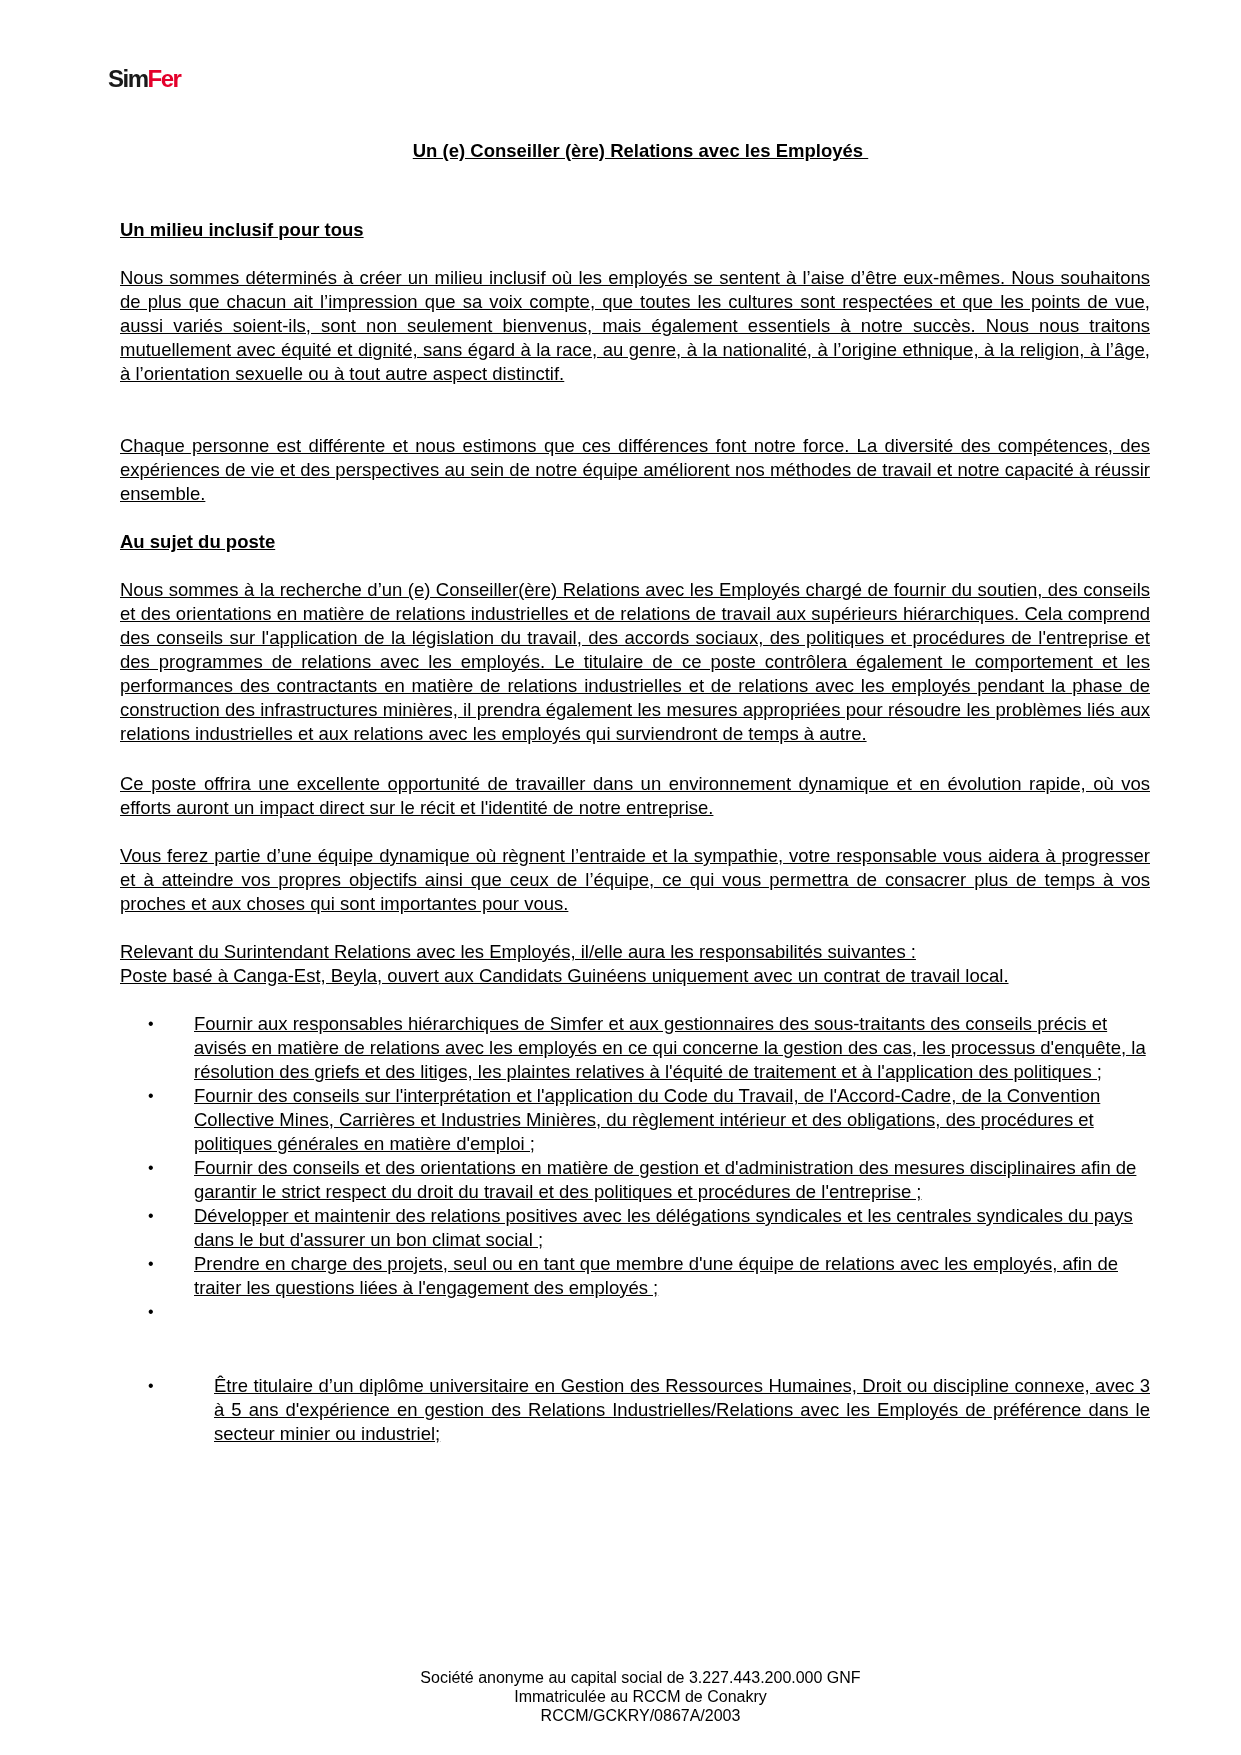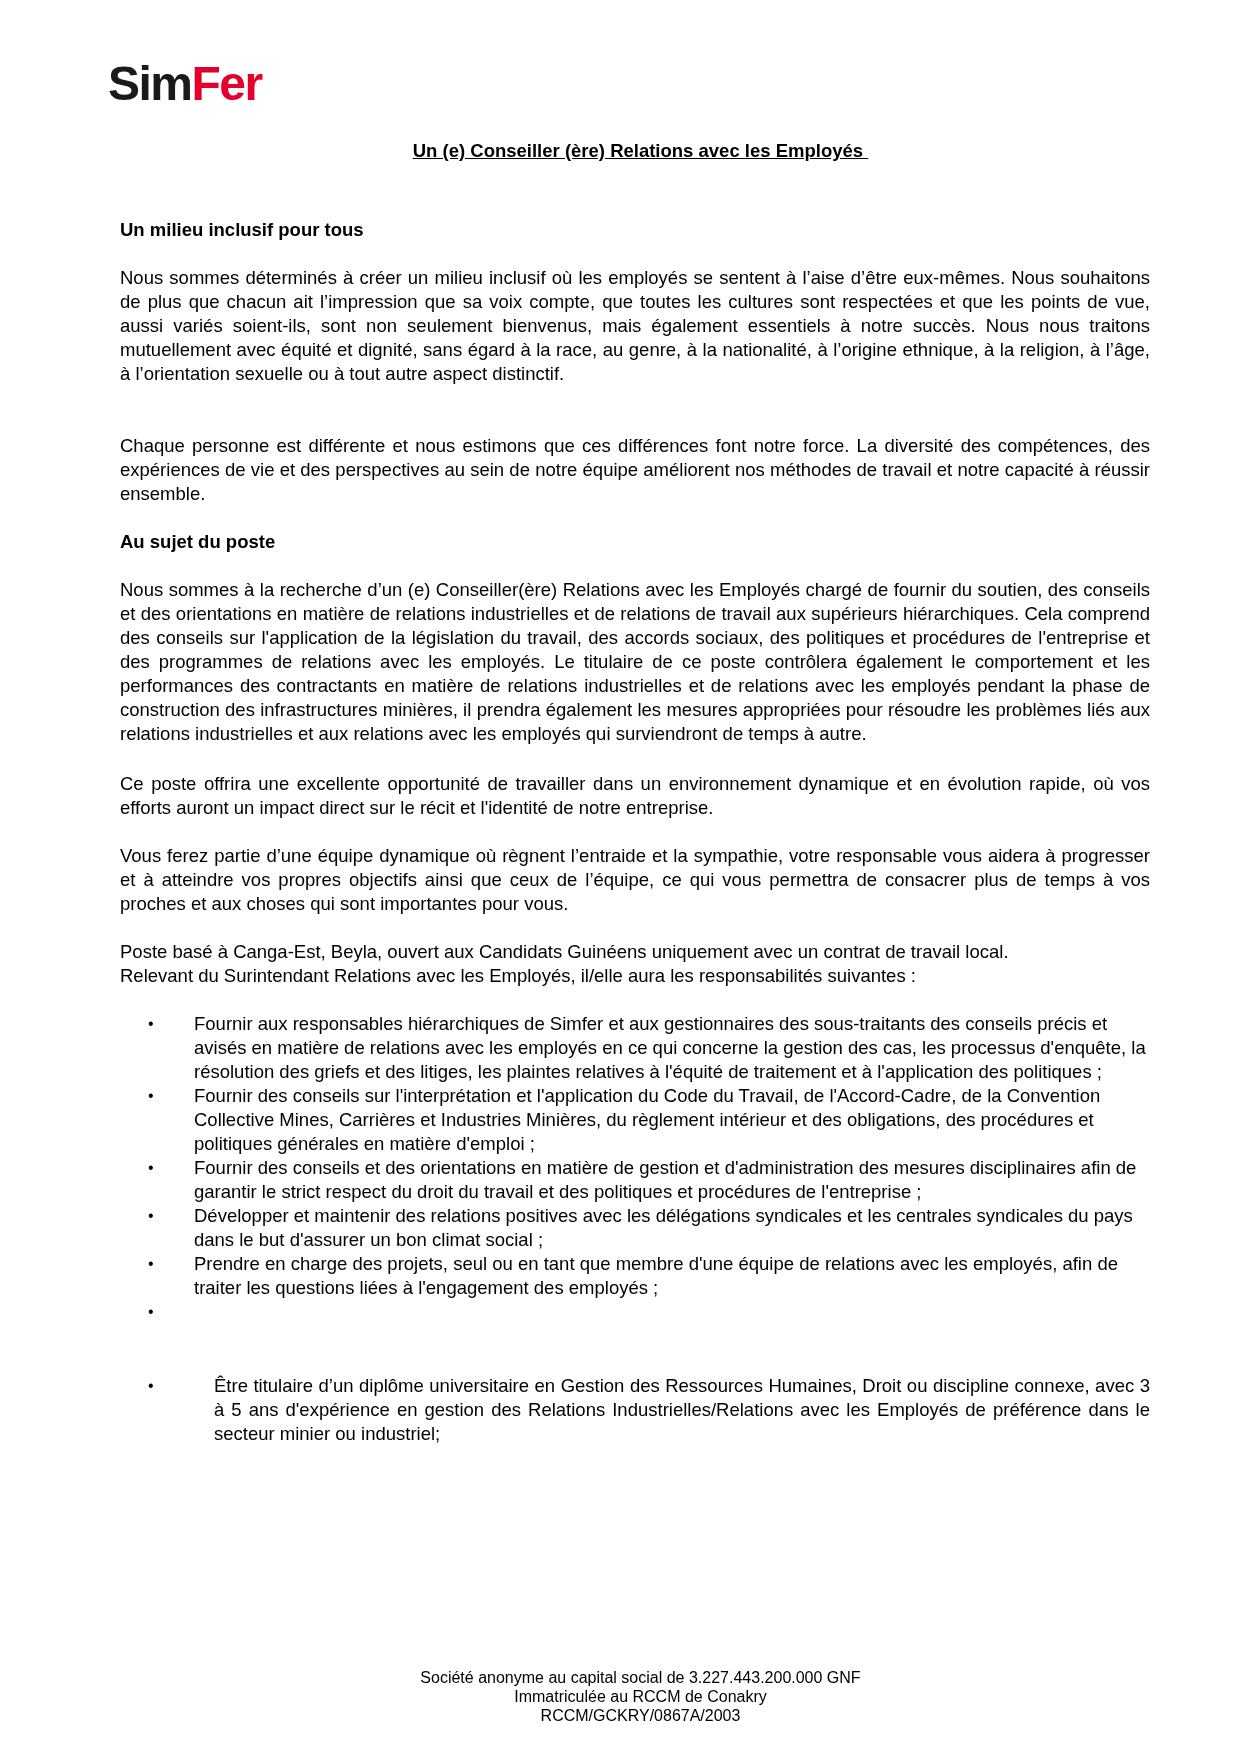--- a/index.html
+++ b/index.html
@@ -11,24 +11,24 @@
       width: 1241px;
       height: 1755px;
       position: relative;
       overflow: hidden;
       font-family: "Liberation Sans", sans-serif;
       color: #000000;
     }
     .logo {
       position: absolute;
       left: 108px;
-      top: 60px;
+      top: 67px;
       font-family: "Liberation Sans", sans-serif;
       font-weight: bold;
-      font-size: 48px;
+      font-size: 24px;
       letter-spacing: -1.5px;
       line-height: 1;
       text-align: center;
     }
     .logo .sim { color: #1a1a1a; }
     .logo .fer { color: #e4002b; }
 
     .title {
       position: absolute;
       left: 0;
@@ -41,20 +41,21 @@
       white-space: pre;
     }
 
     .content {
       position: absolute;
       left: 120px;
       top: 218px;
       width: 1030px;
       font-size: 18.5px;
       line-height: 24px;
+      text-decoration: underline;
     }
     .content h2 {
       font-size: 18.5px;
       font-weight: bold;
       margin: 0;
       line-height: 24px;
     }
     .content p {
       margin: 0;
       text-align: justify;
@@ -112,22 +113,22 @@
   <div class="gap-para"></div>
 
   <h2>Au sujet du poste</h2>
   <div class="gap-sec"></div>
   <p>Nous sommes à la recherche d’un (e) Conseiller(ère) Relations avec les Employés chargé de fournir du soutien, des conseils et des orientations en matière de relations industrielles et de relations de travail aux supérieurs hiérarchiques. Cela comprend des conseils sur l'application de la législation du travail, des accords sociaux, des politiques et procédures de l'entreprise et des programmes de relations avec les employés. Le titulaire de ce poste contrôlera également le comportement et les performances des contractants en matière de relations industrielles et de relations avec les employés pendant la phase de construction des infrastructures minières, il prendra également les mesures appropriées pour résoudre les problèmes liés aux relations industrielles et aux relations avec les employés qui surviendront de temps à autre.</p>
   <div class="gap-small"></div>
   <p>Ce poste offrira une excellente opportunité de travailler dans un environnement dynamique et en évolution rapide, où vos efforts auront un impact direct sur le récit et l'identité de notre entreprise.</p>
   <div class="gap-para"></div>
   <p>Vous ferez partie d’une équipe dynamique où règnent l’entraide et la sympathie, votre responsable vous aidera à progresser et à atteindre vos propres objectifs ainsi que ceux de l’équipe, ce qui vous permettra de consacrer plus de temps à vos proches et aux choses qui sont importantes pour vous.</p>
   <div class="gap-para"></div>
+  <p style="text-align:left">Relevant du Surintendant Relations avec les Employés, il/elle aura les responsabilités suivantes :</p>
   <p style="text-align:left">Poste basé à Canga-Est, Beyla, ouvert aux Candidats Guinéens uniquement avec un contrat de travail local.</p>
-  <p style="text-align:left">Relevant du Surintendant Relations avec les Employés, il/elle aura les responsabilités suivantes :</p>
   <div class="gap-para"></div>
 
   <ul class="bullets">
     <li>
       <span class="bullet">•</span>
       <span class="text">Fournir aux responsables hiérarchiques de Simfer et aux gestionnaires des sous-traitants des conseils précis et avisés en matière de relations avec les employés en ce qui concerne la gestion des cas, les processus d'enquête, la résolution des griefs et des litiges, les plaintes relatives à l'équité de traitement et à l'application des politiques ;</span>
     </li>
     <li>
       <span class="bullet">•</span>
       <span class="text">Fournir des conseils sur l'interprétation et l'application du Code du Travail, de l'Accord-Cadre, de la Convention Collective Mines, Carrières et Industries Minières, du règlement intérieur et des obligations, des procédures et politiques générales en matière d'emploi ;</span>

